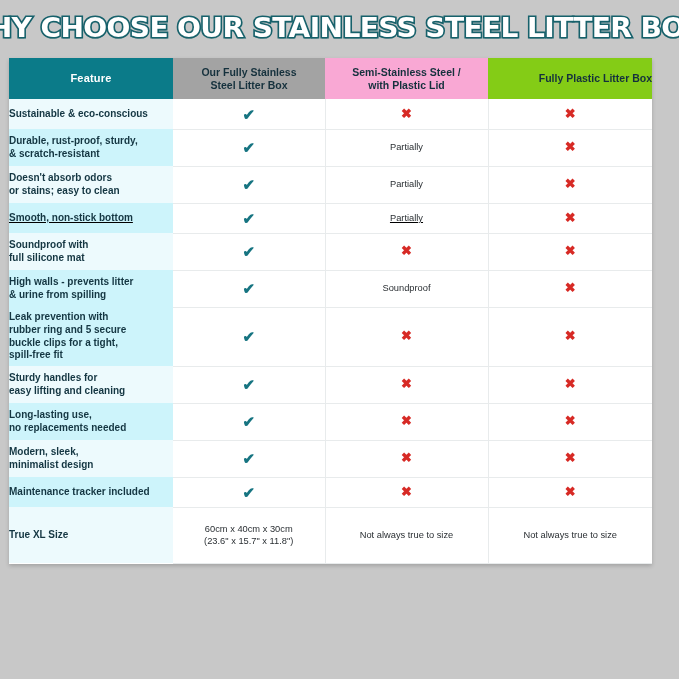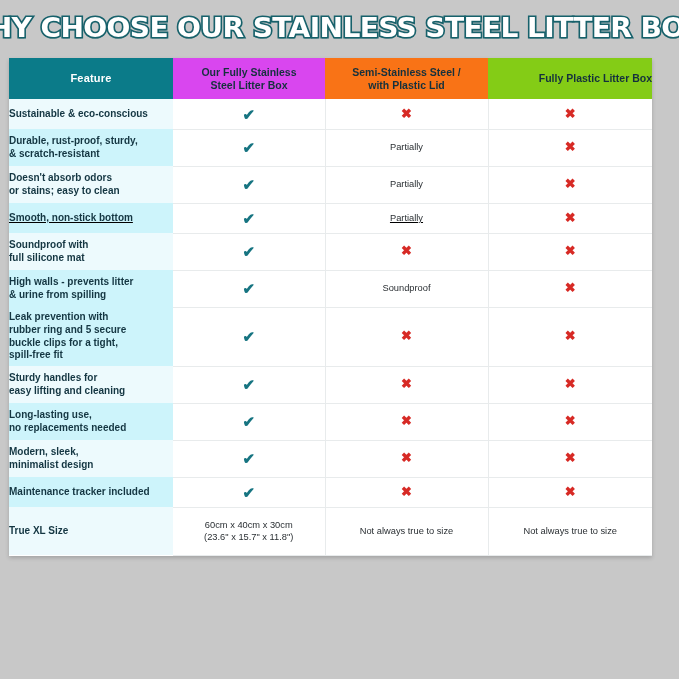--- a/index.html
+++ b/index.html
@@ -51,22 +51,22 @@
     height:41px;
     text-align:center;
     vertical-align:middle;
     font-size:10.5px;
     line-height:13px;
     color:#15313d;
     font-weight:bold;
     padding:2px 6px;
   }
   .hd-feature{ background:#0b7b89; color:#ffffff; font-size:11px; letter-spacing:.2px;}
-  .hd-ours{ background:#d946ef;margin-top:35px; }
-  .hd-semi{ background:#f97316; font-weight:bold;}
+  .hd-ours{ background:#a3a3a3;margin-top:35px; }
+  .hd-semi{ background:#f9a8d4; font-weight:bold;}
   .hd-plastic{ background:#84cc16;text-align:right; }
 
   
   .ft{
     text-align:left; vertical-align:middle;
     font-size:10px; line-height:12.6px;
     font-weight:bold; color:#143642;
     padding:6px 9px;
   }
   .ft.alt-a{ background:#cdf4fb; }
@@ -221,21 +221,21 @@
           <td class="val sep"><span class="cross">✖</span></td>
         </tr>
         <tr style="height: 30px;">
           <td class="ft alt-a">
             <span class="nl">Maintenance tracker included</span>
           </td>
           <td class="val"><span class="check">✔</span></td>
           <td class="val sep"><span class="cross">✖</span></td>
           <td class="val sep"><span class="cross">✖</span></td>
         </tr>
-        <tr style="height: 48px;">
+        <tr style="height: 56px;">
           <td class="ft alt-b">
             <span class="nl">True XL Size</span>
           </td>
           <td class="val">
             <span class="nl">60cm x 40cm x 30cm</span>
             <span class="nl">(23.6" x 15.7" x 11.8")</span>
           </td>
           <td class="val sep">Not always true to size</td>
           <td class="val sep">Not always true to size</td>
         </tr>

